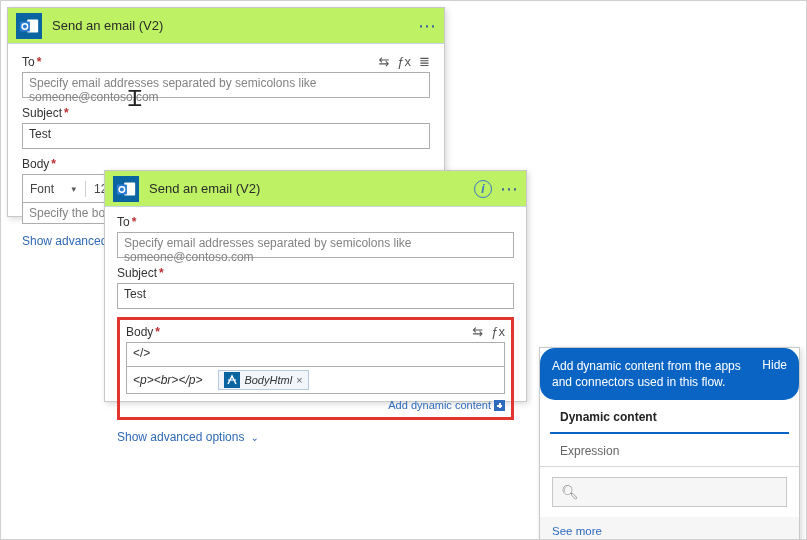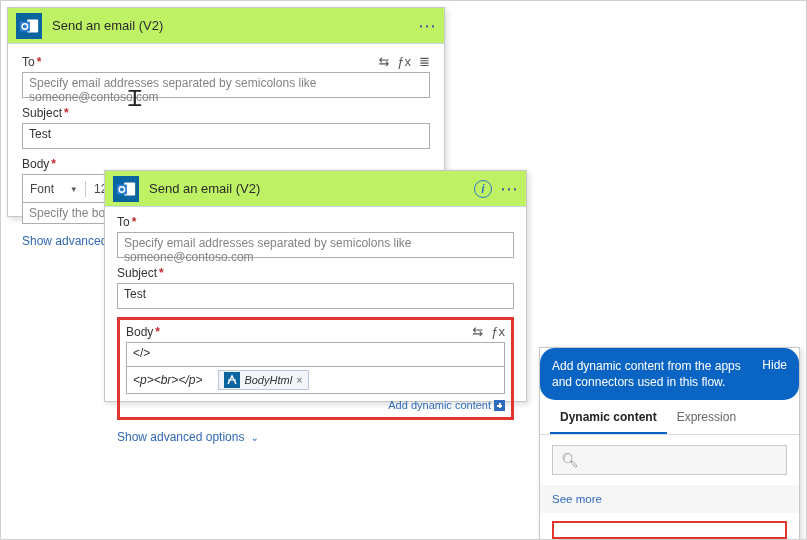--- a/index.html
+++ b/index.html
@@ -130,21 +130,21 @@
   .dyn-head {
     background: #0a64c4;
     color: #fff;
     padding: 10px 12px;
     font-size: 12px;
     display: flex; gap:8px; align-items:flex-start;border-radius:15px;
   }
   .dyn-head-text { flex:1; line-height:1.35; }
   .dyn-hide { font-size:12px; cursor:pointer; }
   .dyn-tabs {
-    display:flex; border-bottom:1px solid #d8d8d8; padding: 0 10px;
+    display:flex; border-bottom:1px solid #d8d8d8; padding: 0 10px; flex-direction: column;
   }
   .dyn-tab {
     padding: 10px 10px 8px; font-size:12px; color:#666; cursor:pointer;
   }
   .dyn-tab.active { border-bottom:2px solid #0a64c4; color:#222; font-weight:600; }
   .dyn-search {
     margin: 10px 12px; height: 30px; border:1px solid #c8c8c8; background:#f6f6f6;
     display:flex; align-items:center; padding:0 8px; gap:6px; color:#838383; font-size:12px;
   }
   .dyn-section {

